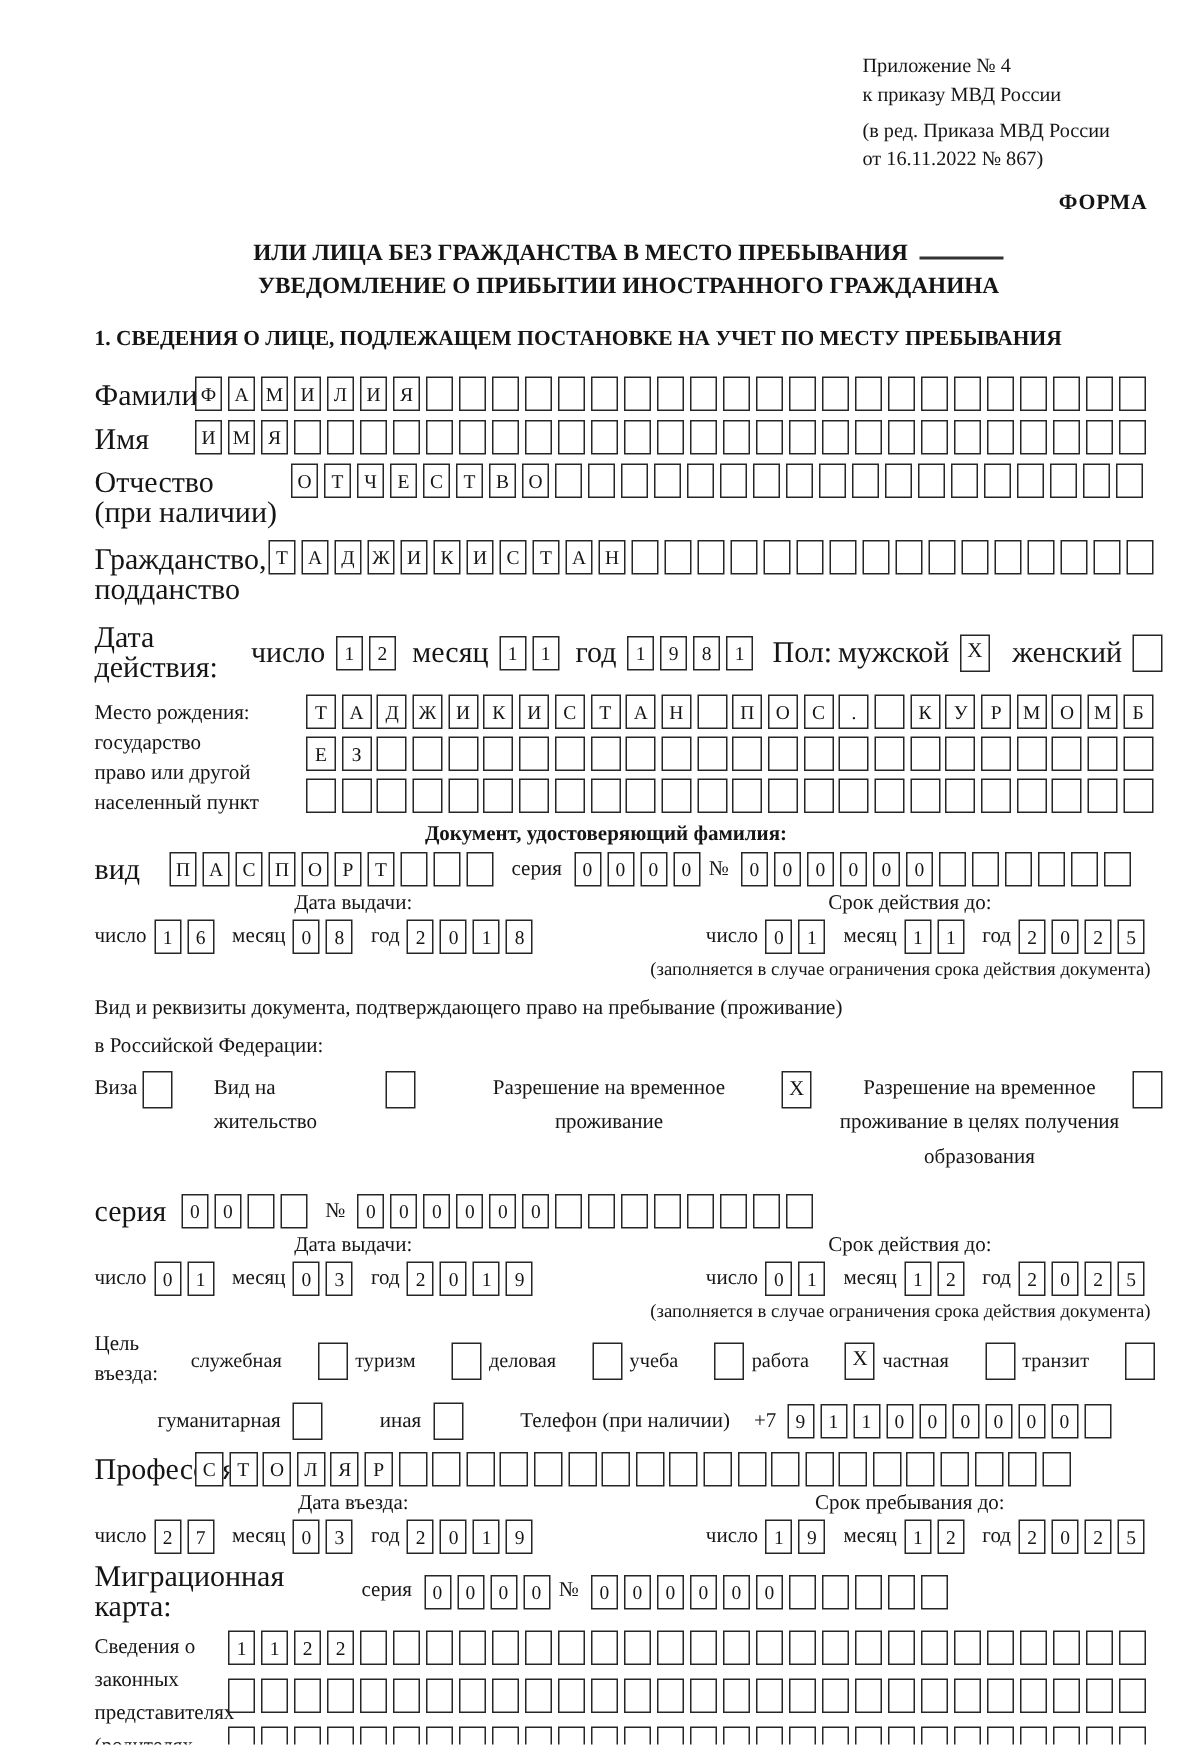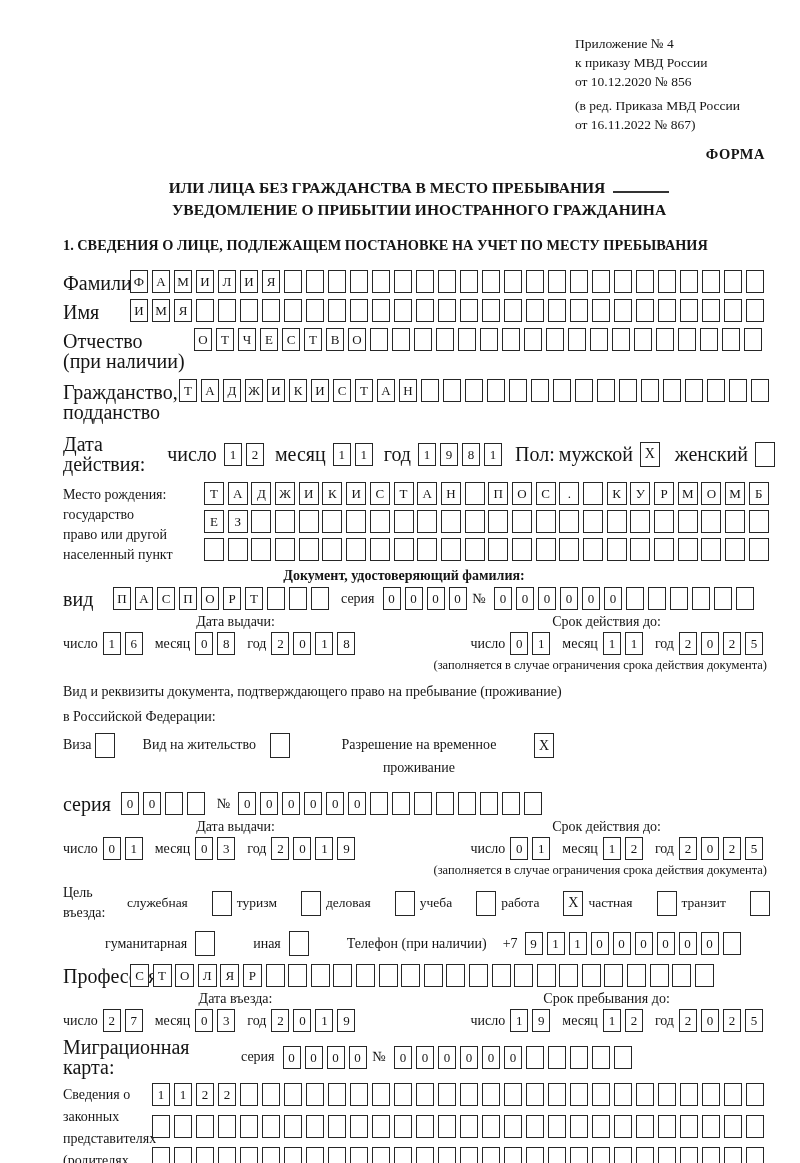--- a/index.html
+++ b/index.html
@@ -99,21 +99,20 @@
   .caption { padding-left:100px; font-size:13px; margin-top:2px; }
 </style>
 </head>
 <body>
 
 <div class="page">
 
   <div class="hdr">
     <div>Приложение № 4</div>
     <div>к приказу МВД России</div>
-    <div>от 10.12.2020 № 856</div>
     <div class="grp2">
       <div>(в ред. Приказа МВД России</div>
       <div>от 16.11.2022 № 867)</div>
     </div>
   </div>
   <div class="forma">ФОРМА</div>
 
   <div class="title">
     <div><span>ИЛИ ЛИЦА БЕЗ ГРАЖДАНСТВА В МЕСТО ПРЕБЫВАНИЯ</span><span class="blank-line"></span></div>
     <div>УВЕДОМЛЕНИЕ О ПРИБЫТИИ ИНОСТРАННОГО ГРАЖДАНИНА</div>
@@ -475,20 +474,24 @@
       <div class="cb" style="margin-left:3px;"></div>
     </div>
     <div class="opt" style="margin-left:28px;">
       <span>Вид на жительство</span>
       <div class="cb" style="margin-left:14px;"></div>
     </div>
     <div class="opt" style="margin-left:24px;">
       <div class="optlbl-c" style="width:210px;">Разрешение на временное проживание</div>
       <div class="cb" style="margin-left:10px;">X</div>
     </div>
+    <div class="opt" style="margin-left:18px;">
+      <div class="optlbl-c" style="width:188px;">Разрешение на временное проживание в целях получения образования</div>
+      <div class="cb" style="margin-left:8px;"></div>
+    </div>
   </div>
 
   <div class="row r-series">
     <div class="lbl" style="margin-right:10px;">серия</div>
     <div class="cells">
         <span class="cell">0</span>
         <span class="cell">0</span>
         <span class="cell"></span>
         <span class="cell"></span>
       </div>

